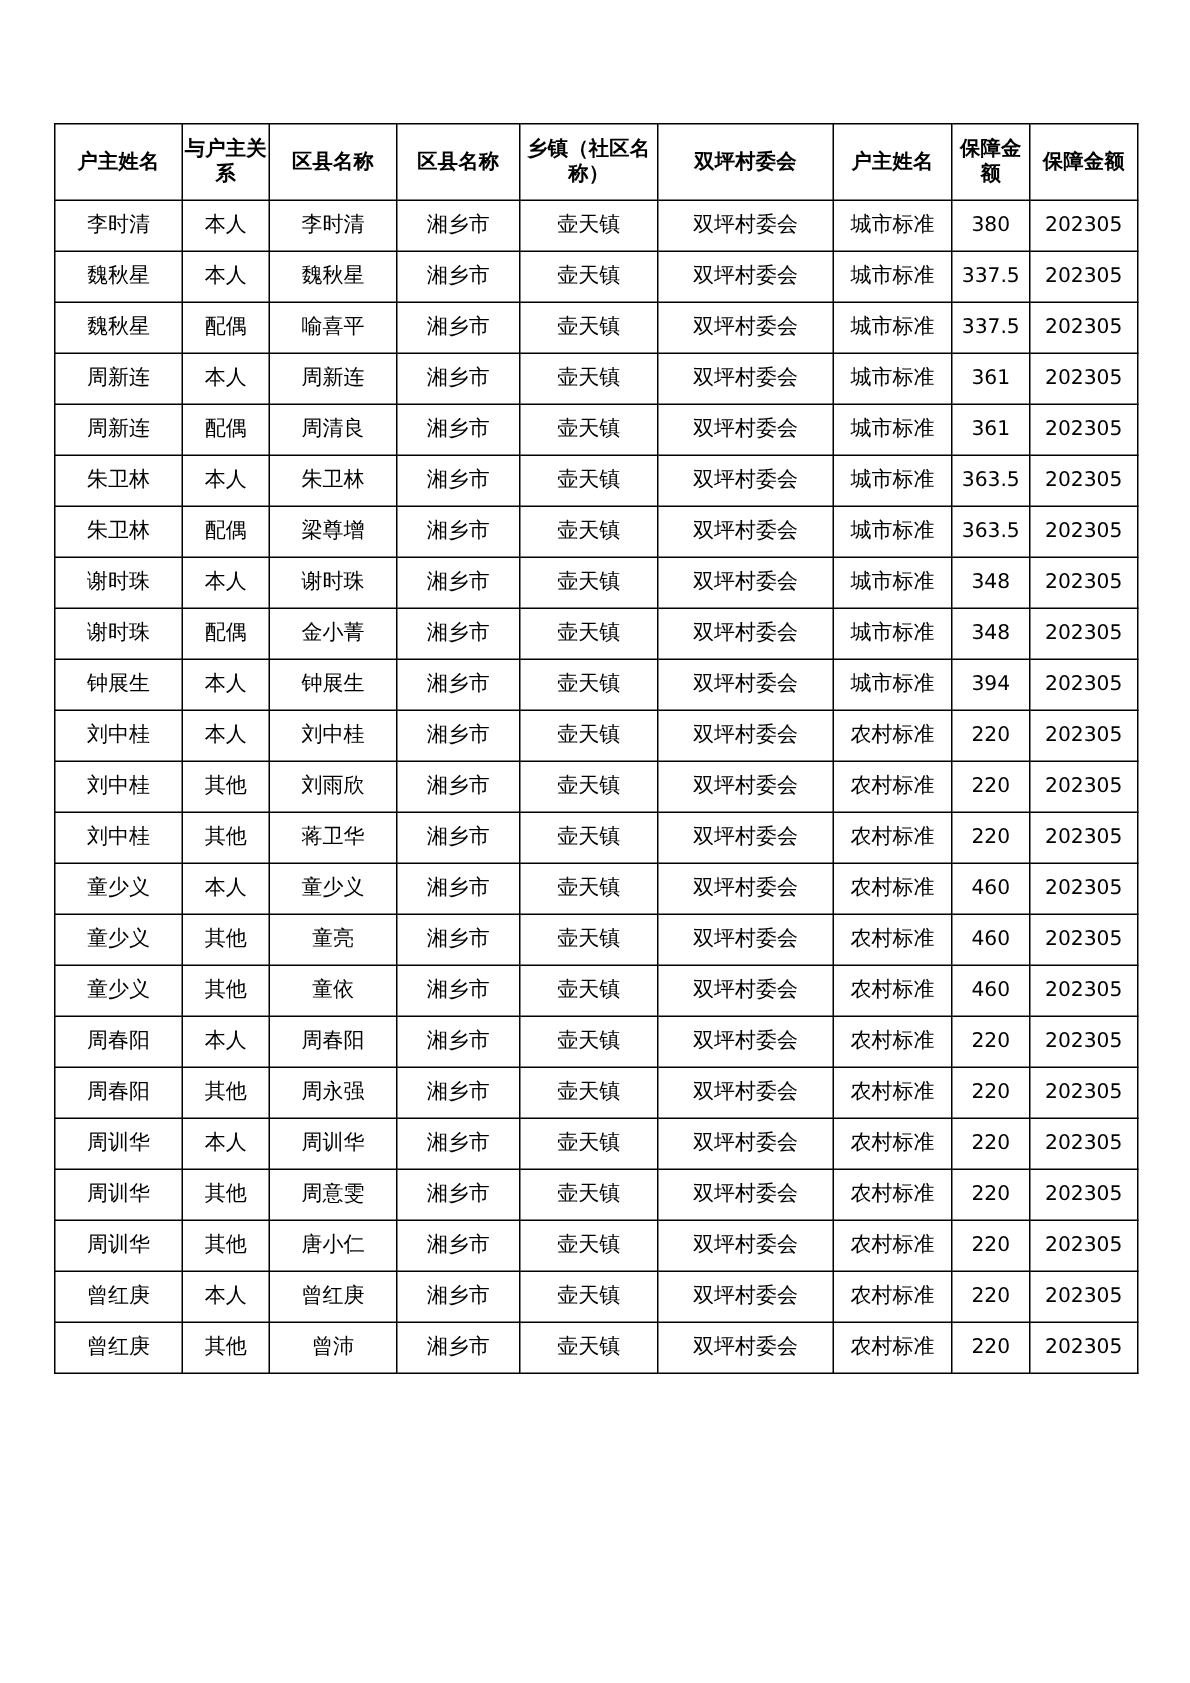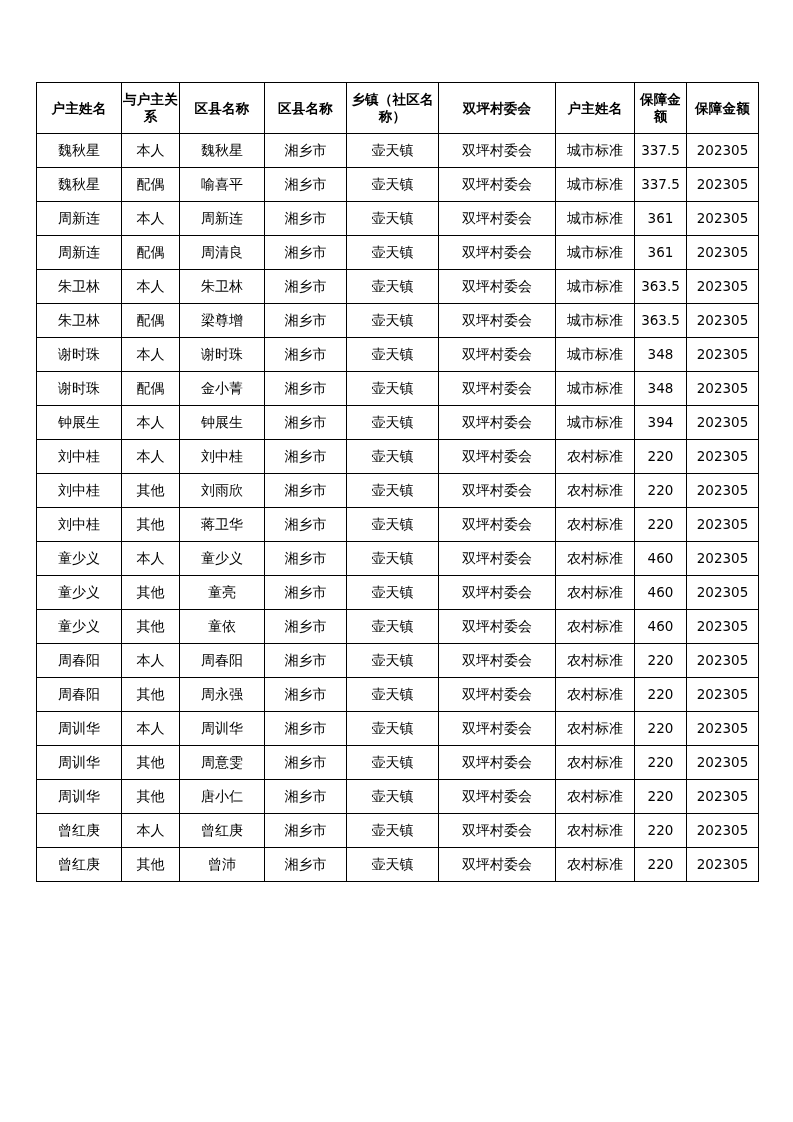--- a/index.html
+++ b/index.html
@@ -91,20 +91,31 @@
           <th>区县名称</th>
           <th>乡镇（社区名称）</th>
           <th>双坪村委会</th>
           <th>户主姓名</th>
           <th>保障金额</th>
           <th>保障金额</th>
         </tr>
       </thead>
       <tbody id="table-body">
           <tr>
+            <td>李时清</td>
+            <td>本人</td>
+            <td>李时清</td>
+            <td>湘乡市</td>
+            <td>壶天镇</td>
+            <td>双坪村委会</td>
+            <td>城市标准</td>
+            <td class="num">380</td>
+            <td class="num">202305</td>
+          </tr>
+          <tr>
             <td>魏秋星</td>
             <td>本人</td>
             <td>魏秋星</td>
             <td>湘乡市</td>
             <td>壶天镇</td>
             <td>双坪村委会</td>
             <td>城市标准</td>
             <td class="num">337.5</td>
             <td class="num">202305</td>
           </tr>

